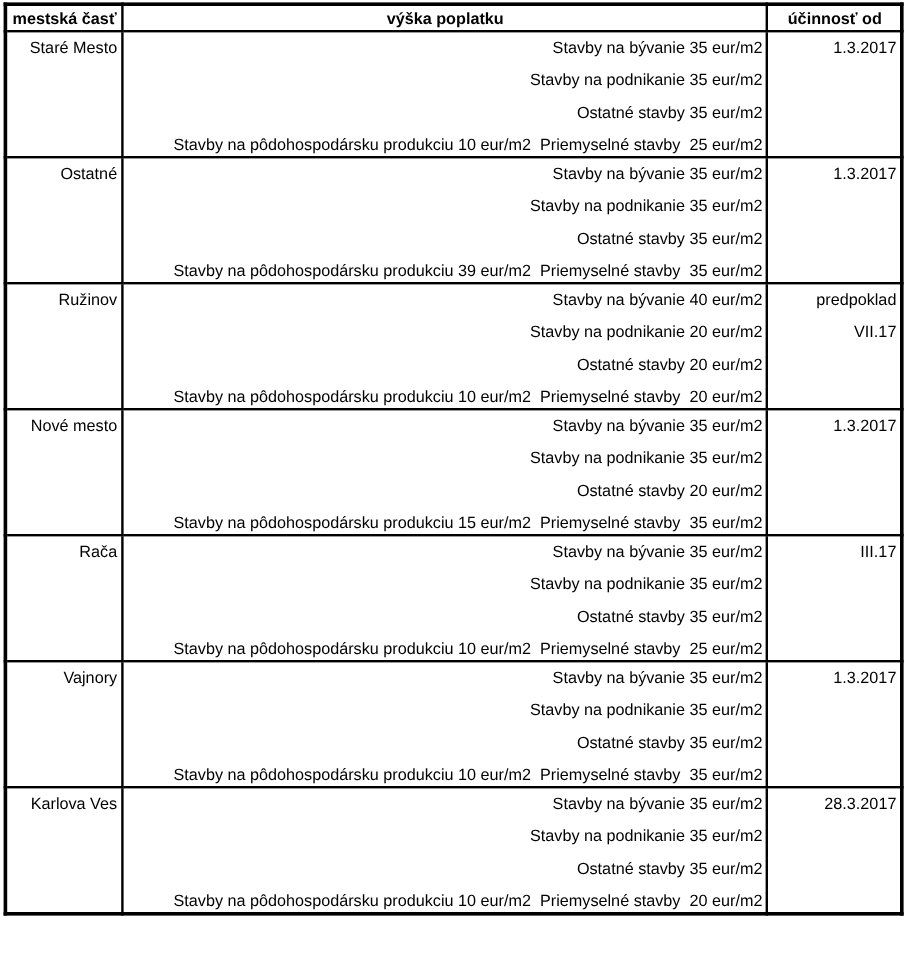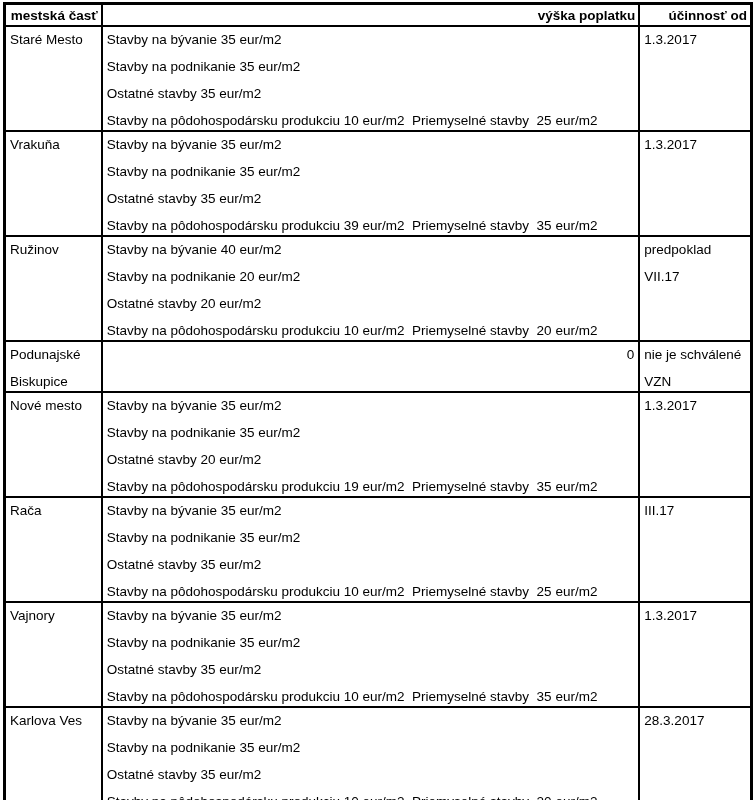--- a/index.html
+++ b/index.html
@@ -27,33 +27,34 @@
     border: 2px solid #000000;
     vertical-align: top;
     padding: 2px 3px 0 4px;
     font-size: 13.5px;
     line-height: 18px;
     overflow: hidden;
     white-space: pre-wrap;
     word-wrap: break-word;
   }
   table.fee-table th {
-    text-align: right;
+    text-align: center;
     font-weight: bold;
     height: 18px;
   }
   col.c-district { width: 97px; }
   col.c-fees     { width: 537px; }
   col.c-eff      { width: 112px; }
 
   tr.row-tall td  { height: 98px; }
   tr.row-short td { height: 43px; }
 
   .pline {
     margin: 2px 0 9px 0;
+    text-align: right;
   }
   .pline:last-child { margin-bottom: 0; }
 
   .zero-val {
     text-align: right;
     padding-right: 1px;
     margin-top: 2px;
   }
 </style>
 </head>
@@ -74,37 +75,32 @@
       </tr>
     </thead>
     <tbody id="table-body">
 
     <tr class="row-tall">
           <td><div class="pline">Staré Mesto</div></td>
           <td><div class="pline">Stavby na bývanie 35 eur/m2</div><div class="pline">Stavby na podnikanie 35 eur/m2</div><div class="pline">Ostatné stavby 35 eur/m2</div><div class="pline">Stavby na pôdohospodársku produkciu 10 eur/m2  Priemyselné stavby  25 eur/m2</div></td>
           <td><div class="pline">1.3.2017</div></td>
         </tr>
         <tr class="row-tall">
-          <td><div class="pline">Vrakuňa</div></td>
+          <td><div class="pline">Ostatné</div></td>
           <td><div class="pline">Stavby na bývanie 35 eur/m2</div><div class="pline">Stavby na podnikanie 35 eur/m2</div><div class="pline">Ostatné stavby 35 eur/m2</div><div class="pline">Stavby na pôdohospodársku produkciu 39 eur/m2  Priemyselné stavby  35 eur/m2</div></td>
           <td><div class="pline">1.3.2017</div></td>
         </tr>
         <tr class="row-tall">
           <td><div class="pline">Ružinov</div></td>
           <td><div class="pline">Stavby na bývanie 40 eur/m2</div><div class="pline">Stavby na podnikanie 20 eur/m2</div><div class="pline">Ostatné stavby 20 eur/m2</div><div class="pline">Stavby na pôdohospodársku produkciu 10 eur/m2  Priemyselné stavby  20 eur/m2</div></td>
           <td><div class="pline">predpoklad</div><div class="pline">VII.17</div></td>
         </tr>
-        <tr class="row-short">
-          <td><div class="pline">Podunajské</div><div class="pline">Biskupice</div></td>
-          <td><div class="zero-val">0</div></td>
-          <td><div class="pline">nie je schválené</div><div class="pline">VZN</div></td>
-        </tr>
         <tr class="row-tall">
           <td><div class="pline">Nové mesto</div></td>
-          <td><div class="pline">Stavby na bývanie 35 eur/m2</div><div class="pline">Stavby na podnikanie 35 eur/m2</div><div class="pline">Ostatné stavby 20 eur/m2</div><div class="pline">Stavby na pôdohospodársku produkciu 19 eur/m2  Priemyselné stavby  35 eur/m2</div></td>
+          <td><div class="pline">Stavby na bývanie 35 eur/m2</div><div class="pline">Stavby na podnikanie 35 eur/m2</div><div class="pline">Ostatné stavby 20 eur/m2</div><div class="pline">Stavby na pôdohospodársku produkciu 15 eur/m2  Priemyselné stavby  35 eur/m2</div></td>
           <td><div class="pline">1.3.2017</div></td>
         </tr>
         <tr class="row-tall">
           <td><div class="pline">Rača</div></td>
           <td><div class="pline">Stavby na bývanie 35 eur/m2</div><div class="pline">Stavby na podnikanie 35 eur/m2</div><div class="pline">Ostatné stavby 35 eur/m2</div><div class="pline">Stavby na pôdohospodársku produkciu 10 eur/m2  Priemyselné stavby  25 eur/m2</div></td>
           <td><div class="pline">III.17</div></td>
         </tr>
         <tr class="row-tall">
           <td><div class="pline">Vajnory</div></td>
           <td><div class="pline">Stavby na bývanie 35 eur/m2</div><div class="pline">Stavby na podnikanie 35 eur/m2</div><div class="pline">Ostatné stavby 35 eur/m2</div><div class="pline">Stavby na pôdohospodársku produkciu 10 eur/m2  Priemyselné stavby  35 eur/m2</div></td>

